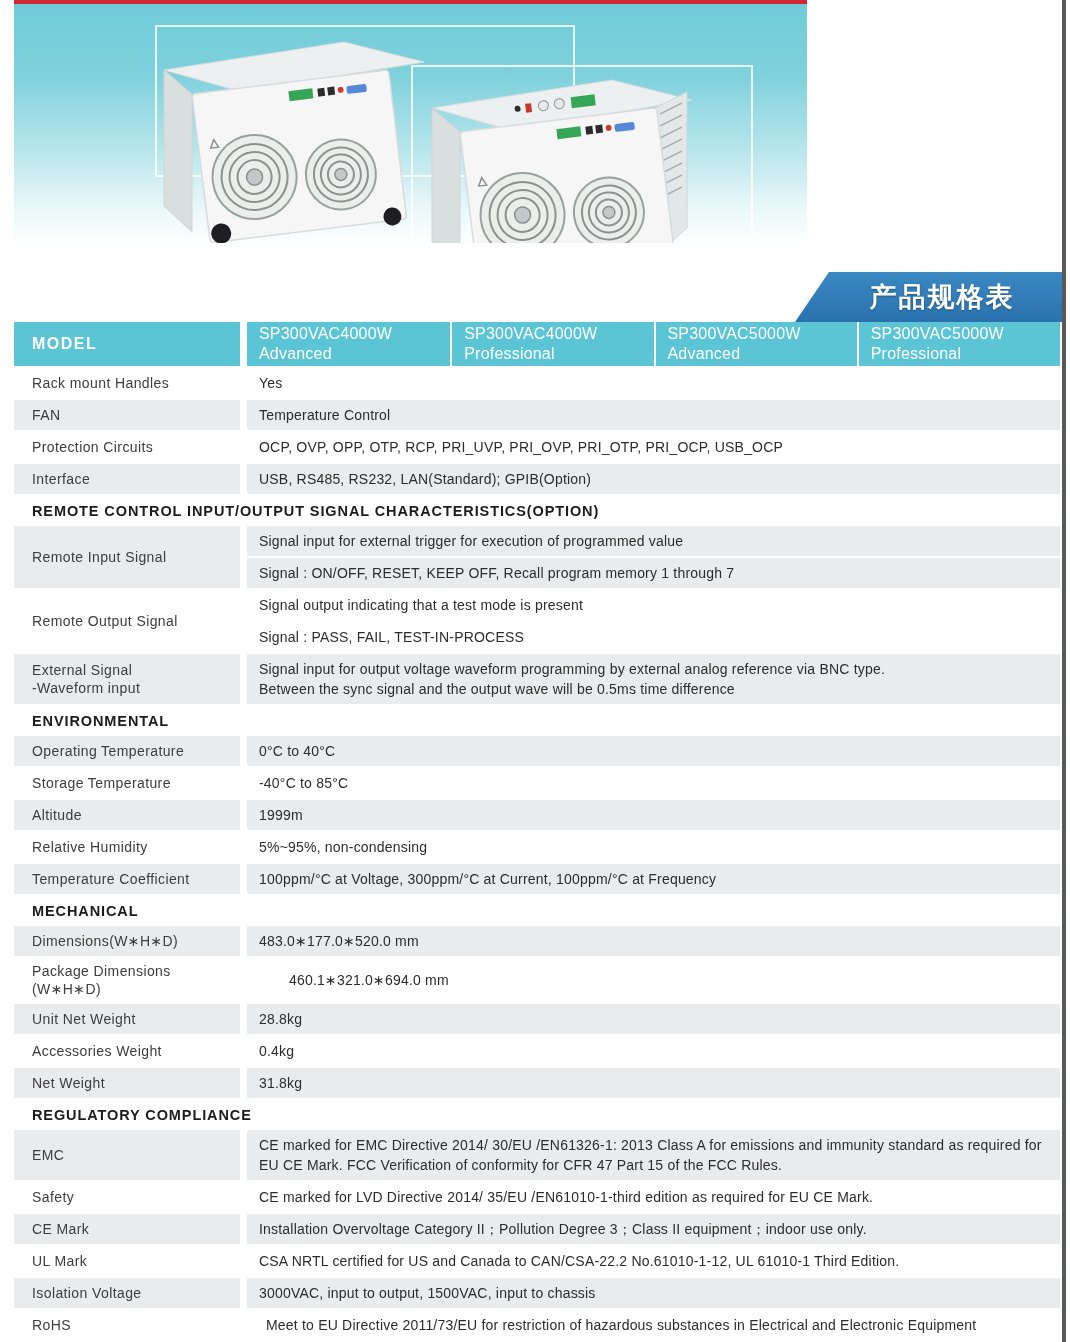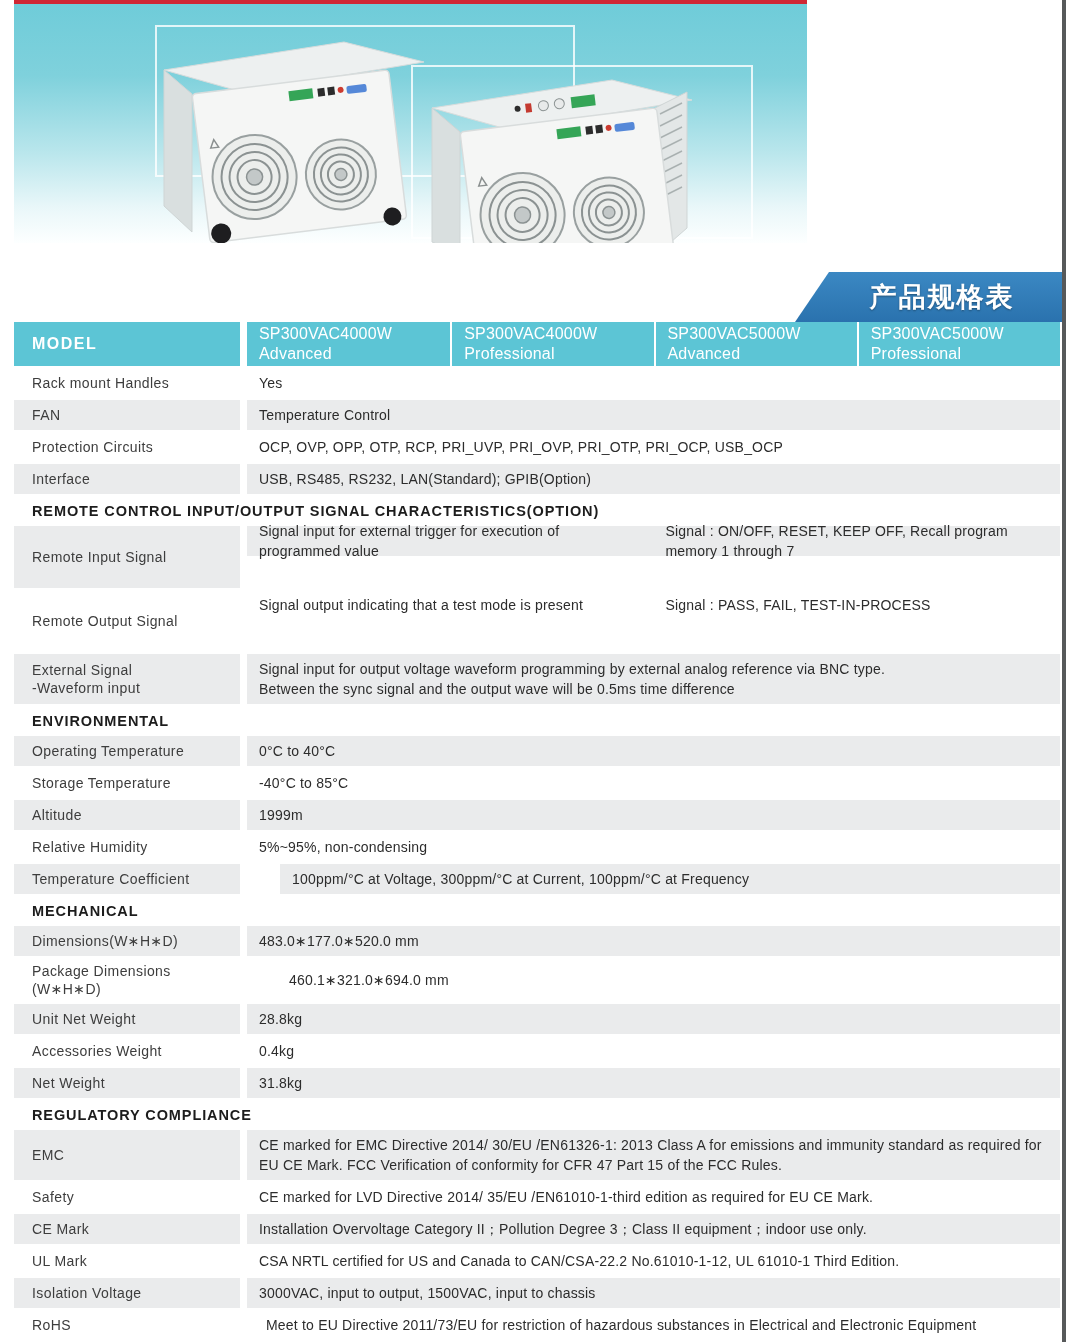--- a/index.html
+++ b/index.html
@@ -38,21 +38,21 @@
   }
   .shade{background:#eaebec;}
   .section-row .section{
     flex:1;display:flex;align-items:center;padding-left:18px;
     font-weight:bold;font-size:14.5px;color:#1c1c1c;letter-spacing:0.9px;
   }
   .model-row .lbl{
     background:#5cc5d5;color:#fff;font-weight:bold;font-size:16px;letter-spacing:1.5px;
   }
   .vals-wrap{flex:1;display:flex;}
-  .group-vals{flex:1;display:flex;flex-direction:row;}
+  .group-vals{flex:1;display:flex;flex-direction:column;}
   .model-cell{
     width:25%;background:#5cc5d5;color:#ffffff;font-size:16px;
     padding-left:12px;display:flex;flex-direction:column;justify-content:center;
     line-height:1.25;box-sizing:border-box;border-bottom:2px solid #fff;letter-spacing:0.2px;
   }
   .model-cell + .model-cell{border-left:2px solid #ffffff;}
   .right-edge{position:absolute;left:1062px;top:0;width:4px;height:1342px;background:#57595a;}
 </style>
 </head>
 <body>
@@ -272,21 +272,21 @@
         </div>
       </div>
       <div class="row" style="height: 32px;">
         <div class="cell lbl">
           <div>Relative Humidity</div>
         </div>
         <div class="cell val">
           <div>5%~95%, non-condensing</div>
         </div>
       </div>
-      <div class="row" style="height: 32px; gap: 33px;">
+      <div class="row" style="height: 32px;">
         <div class="cell lbl shade">
           <div>Temperature Coefficient</div>
         </div>
         <div class="cell val shade">
           <div>100ppm/°C at Voltage, 300ppm/°C at Current, 100ppm/°C at Frequency</div>
         </div>
       </div>
       <div class="row section-row" style="height: 30px;">
         <div class="section">MECHANICAL</div>
       </div>

